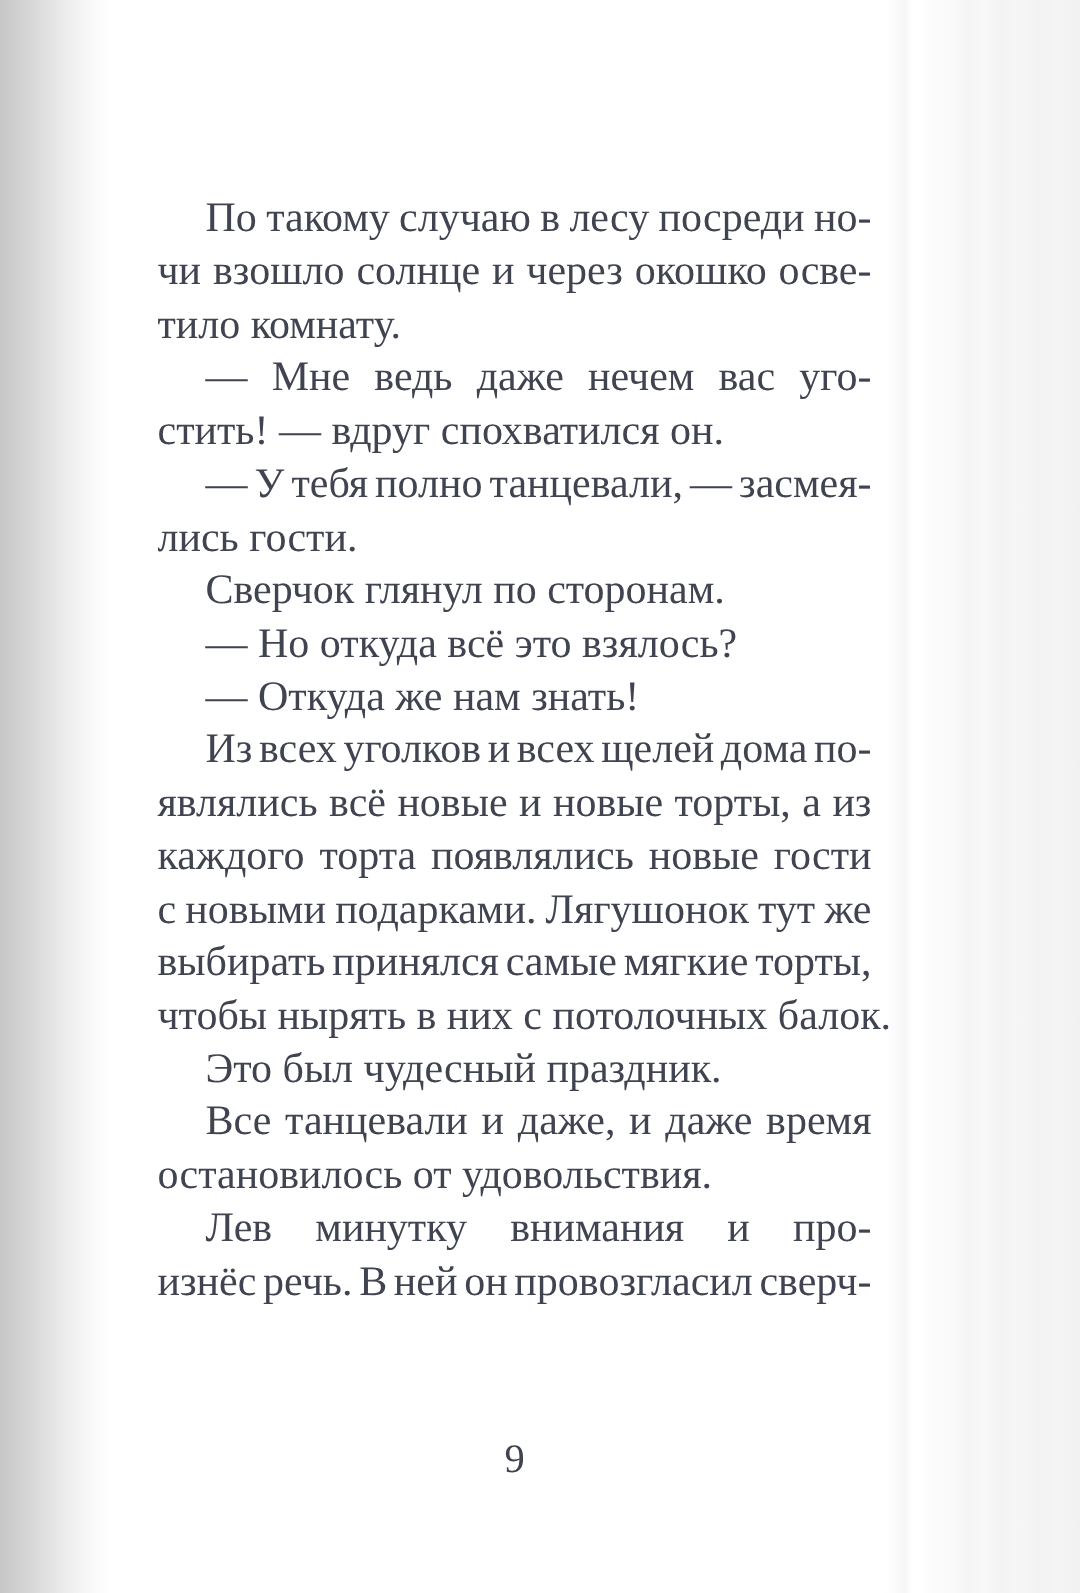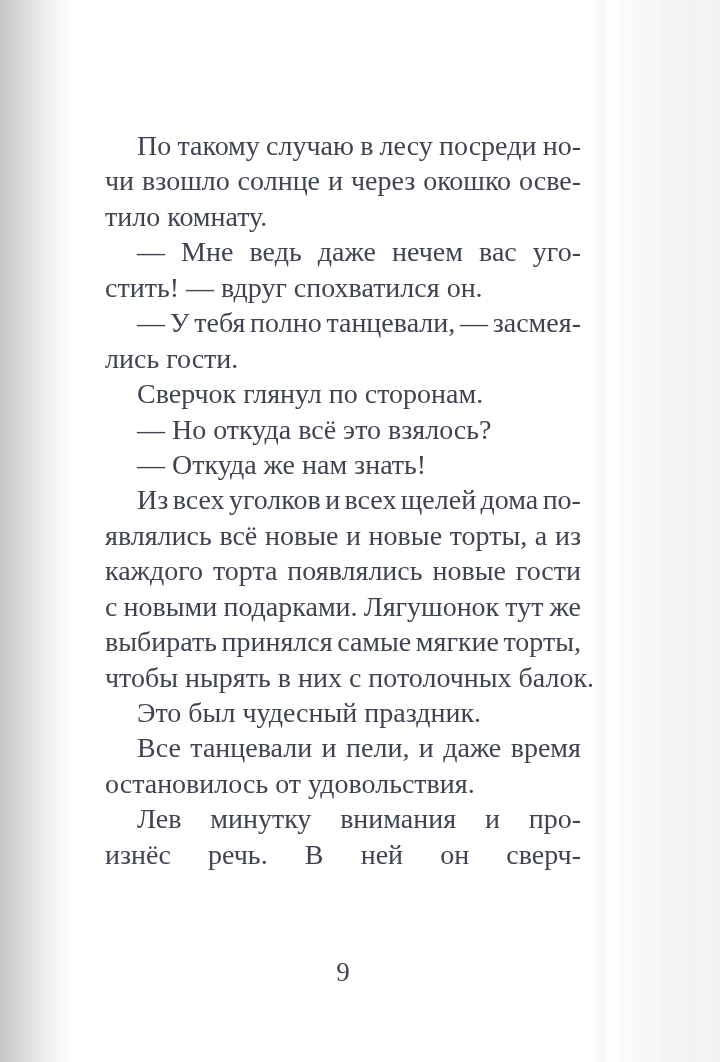--- a/index.html
+++ b/index.html
@@ -192,39 +192,40 @@
         <div class="tline">чтобы нырять в них с потолочных балок.</div>
       </div>
       <div class="para">
         <div class="tline indent">Это был чудесный праздник.</div>
       </div>
       <div class="para">
         <div class="tline stretch indent">
           <span>Все</span>
           <span>танцевали</span>
           <span>и</span>
-          <span>пели,</span>
+          <span>даже,</span>
           <span>и</span>
           <span>даже</span>
           <span>время</span>
         </div>
         <div class="tline">остановилось от удовольствия.</div>
       </div>
       <div class="para">
         <div class="tline stretch indent">
           <span>Лев</span>
           <span>минутку</span>
           <span>внимания</span>
           <span>и</span>
           <span>про-</span>
         </div>
         <div class="tline stretch">
           <span>изнёс</span>
           <span>речь.</span>
           <span>В</span>
           <span>ней</span>
           <span>он</span>
+          <span>провозгласил</span>
           <span>сверч-</span>
         </div>
       </div>
     </div>
   <div class="page-number">9</div>
 </div>
 
 </body></html>

